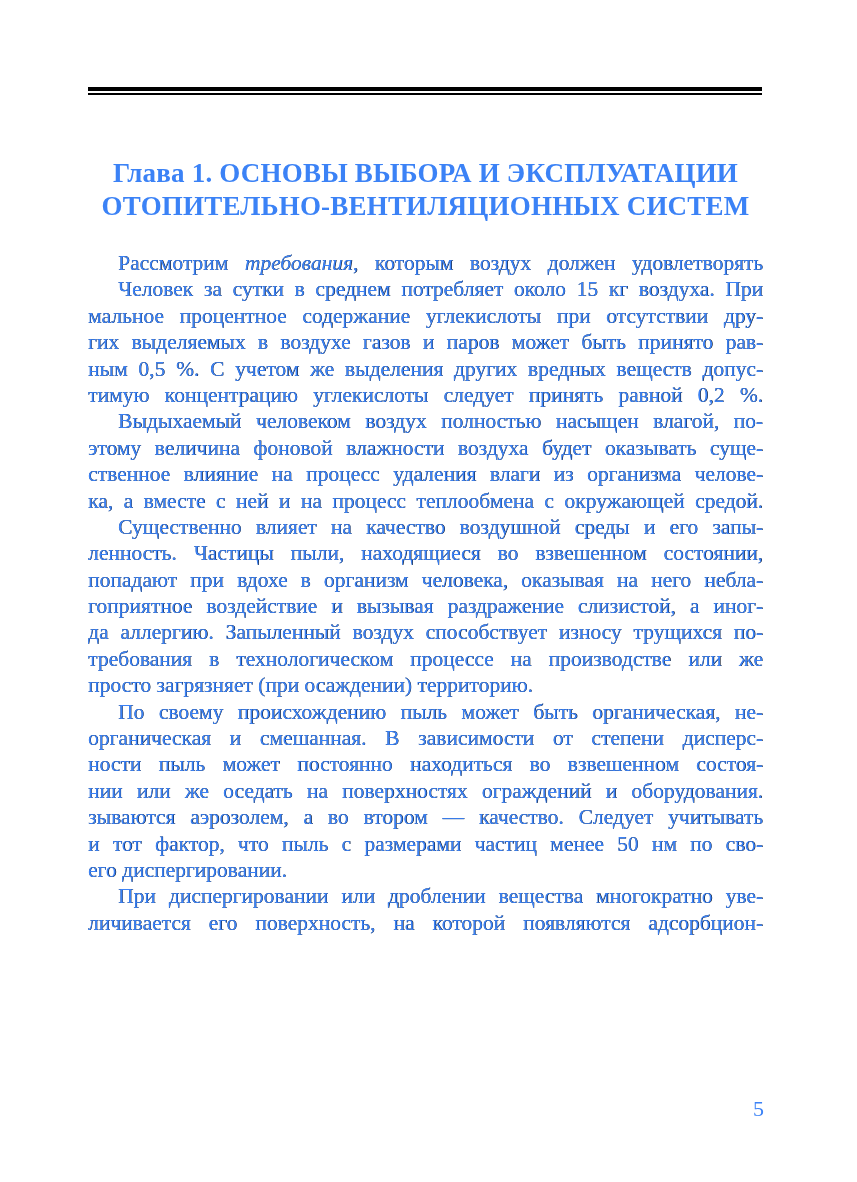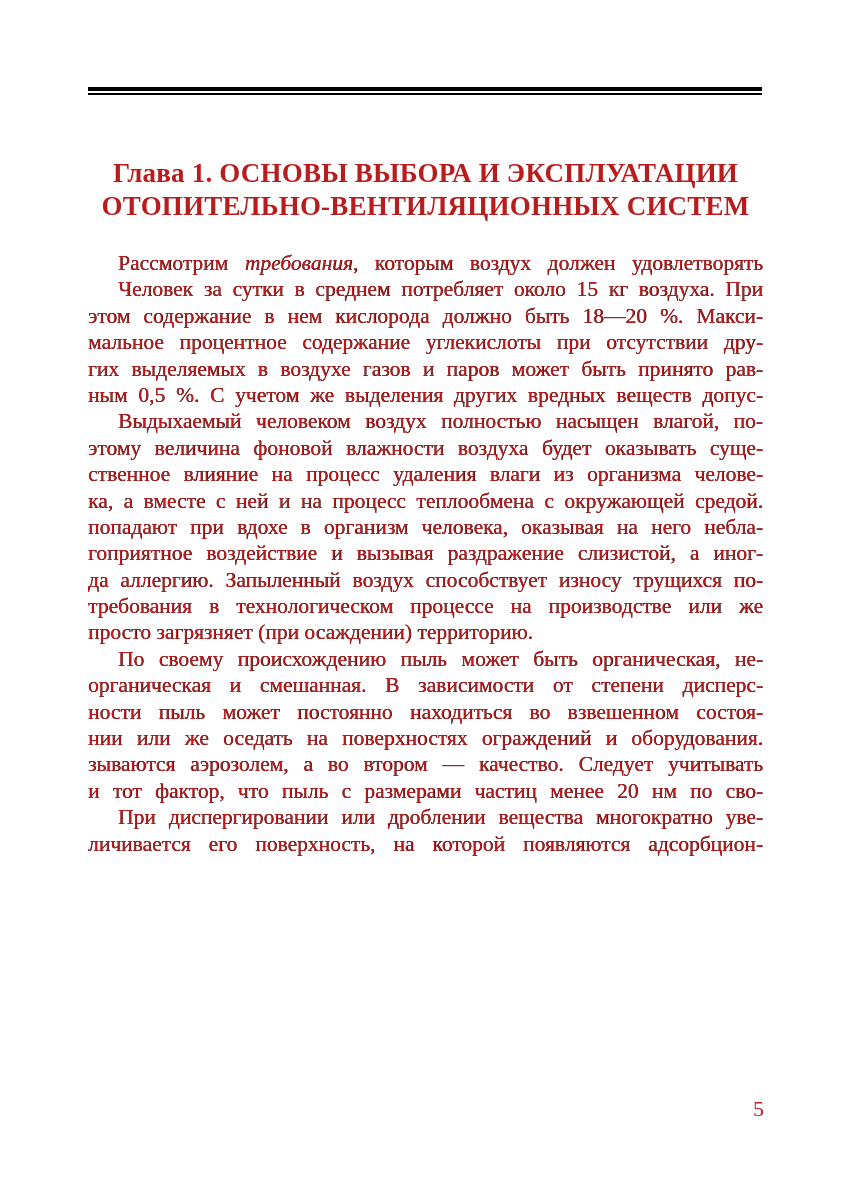--- a/index.html
+++ b/index.html
@@ -5,21 +5,21 @@
   html, body {
     margin: 0;
     padding: 0;
     background: #ffffff;
   }
   .page {
     position: relative;
     width: 857px;
     height: 1182px;
     background: #ffffff;
-    color: #b91c1c;
+    color: #3b82f6;
     font-family: "Liberation Serif", "DejaVu Serif", serif;
     overflow: hidden;
   }
   
   .rule {
     position: absolute;
     left: 88px;
     top: 87px;
     width: 674px;
     height: 2px;
@@ -80,37 +80,40 @@
 <body>
 
 <div class="page">
   <div class="rule"></div>
 
   <h1 class="heading"><span>Глава 1. ОСНОВЫ ВЫБОРА И ЭКСПЛУАТАЦИИ</span><br><span>ОТОПИТЕЛЬНО-ВЕНТИЛЯЦИОННЫХ СИСТЕМ</span></h1>
 
   <div class="body-text">
       <div class="line indent"><span>Рассмотрим </span><span class="it">требования</span><span>, которым воздух должен удовлетворять</span></div>
       <div class="line indent"><span>Человек за сутки в среднем потребляет около 15 кг воздуха. При</span></div>
-      <div class="line"><span>этом содержание в нем кислорода должно быть 18—20 %. Макси-</span></div>
       <div class="line"><span>мальное процентное содержание углекислоты при отсутствии дру-</span></div>
       <div class="line"><span>гих выделяемых в воздухе газов и паров может быть принято рав-</span></div>
       <div class="line"><span>ным 0,5 %. С учетом же выделения других вредных веществ допус-</span></div>
+      <div class="line"><span>тимую концентрацию углекислоты следует принять равной 0,2 %.</span></div>
       <div class="line indent"><span>Выдыхаемый человеком воздух полностью насыщен влагой, по-</span></div>
       <div class="line"><span>этому величина фоновой влажности воздуха будет оказывать суще-</span></div>
       <div class="line"><span>ственное влияние на процесс удаления влаги из организма челове-</span></div>
       <div class="line"><span>ка, а вместе с ней и на процесс теплообмена с окружающей средой.</span></div>
+      <div class="line indent"><span>Существенно влияет на качество воздушной среды и его запы-</span></div>
+      <div class="line"><span>ленность. Частицы пыли, находящиеся во взвешенном состоянии,</span></div>
       <div class="line"><span>попадают при вдохе в организм человека, оказывая на него небла-</span></div>
       <div class="line"><span>гоприятное воздействие и вызывая раздражение слизистой, а иног-</span></div>
       <div class="line"><span>да аллергию. Запыленный воздух способствует износу трущихся по-</span></div>
       <div class="line"><span>требования в технологическом процессе на производстве или же</span></div>
       <div class="line nojust"><span>просто загрязняет (при осаждении) территорию.</span></div>
       <div class="line indent"><span>По своему происхождению пыль может быть органическая, не-</span></div>
       <div class="line"><span>органическая и смешанная. В зависимости от степени дисперс-</span></div>
       <div class="line"><span>ности пыль может постоянно находиться во взвешенном состоя-</span></div>
       <div class="line"><span>нии или же оседать на поверхностях ограждений и оборудования.</span></div>
       <div class="line"><span>зываются аэрозолем, а во втором — качество. Следует учитывать</span></div>
-      <div class="line"><span>и тот фактор, что пыль с размерами частиц менее 20 нм по сво-</span></div>
+      <div class="line"><span>и тот фактор, что пыль с размерами частиц менее 50 нм по сво-</span></div>
+      <div class="line nojust"><span>его диспергировании.</span></div>
       <div class="line indent"><span>При диспергировании или дроблении вещества многократно уве-</span></div>
       <div class="line"><span>личивается его поверхность, на которой появляются адсорбцион-</span></div>
     </div>
 
   <div class="pagenum">5</div>
 </div>
 
 </body></html>

